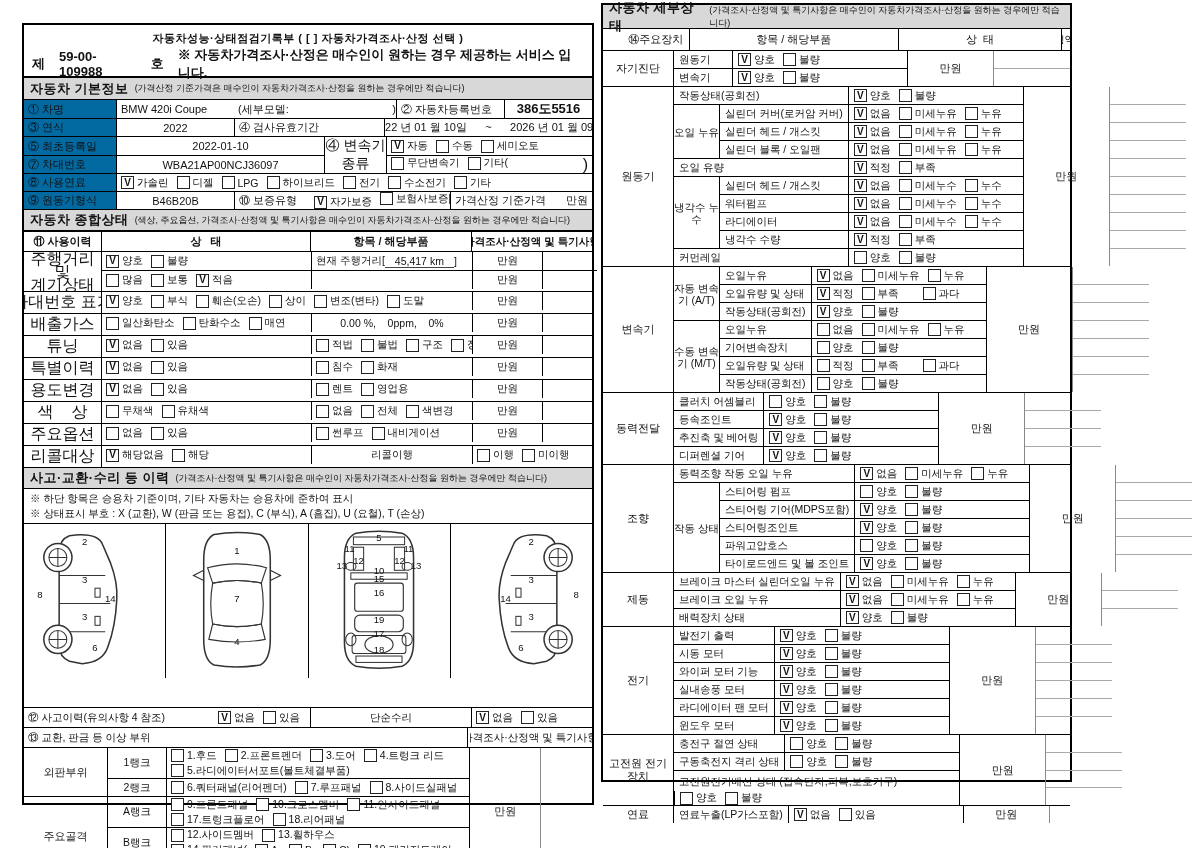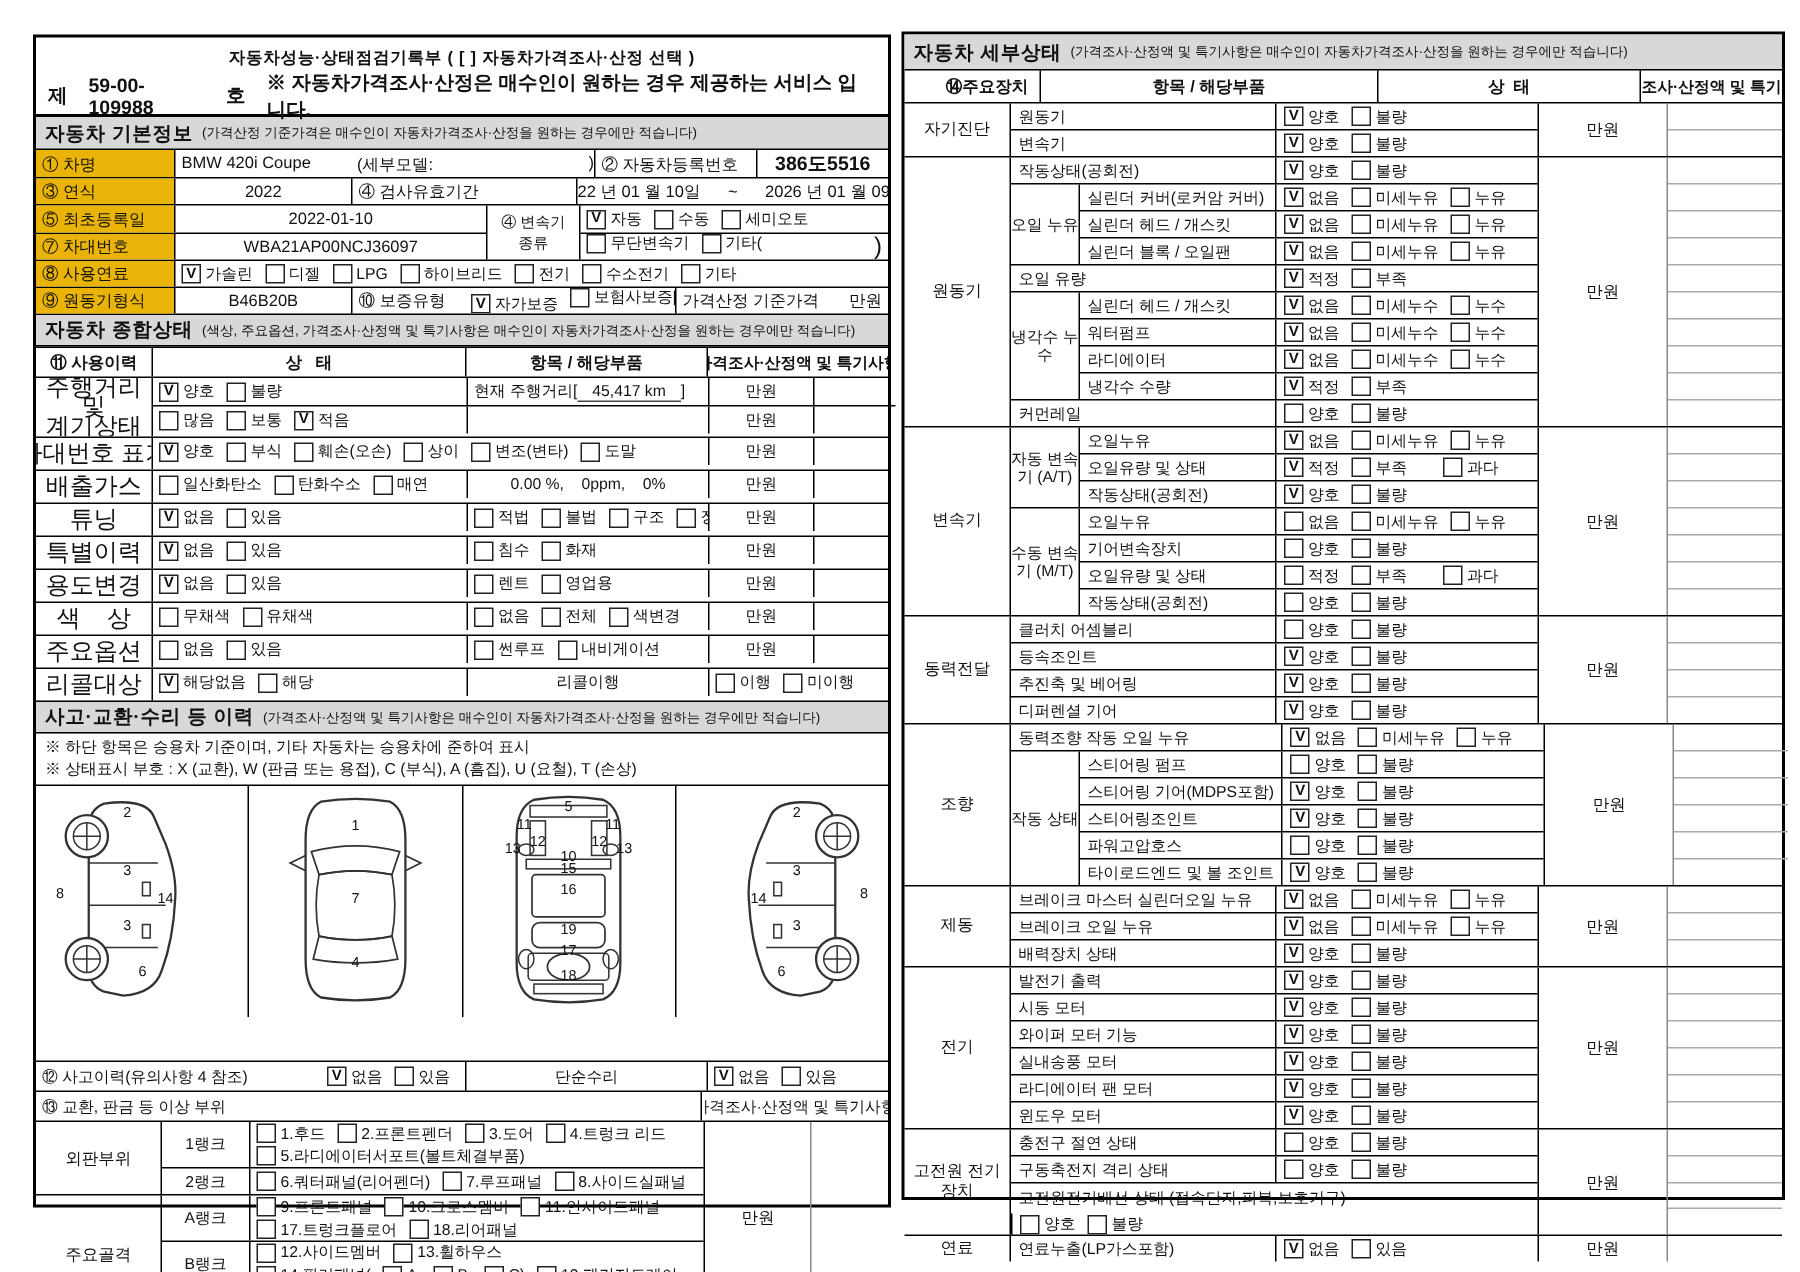--- a/index.html
+++ b/index.html
@@ -1,40 +1,40 @@
 <!DOCTYPE html>
 <html><head>
 <meta charset="utf-8">
 <style>
   html,body{margin:0;padding:0;background:#fff;}
   body{width:1200px;height:848px;position:relative;font-family:"Liberation Sans",sans-serif;color:#111;}
   .page{position:absolute;border:2px solid #000;background:#fff;box-sizing:border-box;}
   #page-left{left:22px;top:23px;width:572px;height:782px;}
-  #page-right{left:601px;top:21px;width:589px;height:779px;}
+  #page-right{left:601px;top:3px;width:471px;height:779px;}
   .row{display:flex;box-sizing:border-box;align-items:stretch;}
   .cell{box-sizing:border-box;display:flex;align-items:center;padding:0 4px;overflow:hidden;white-space:nowrap;}
   .bl{border-left:1px solid #000;}
   .bt{border-top:1px solid #000;}
   .ctr{justify-content:center;text-align:center;}
   .rt{justify-content:flex-end;}
   .b{font-weight:bold;}
   .secbar{height:22px;background:#d8d8d8;border-top:1px solid #000;border-bottom:1px solid #000;display:flex;align-items:center;padding:0 6px;gap:6px;box-sizing:border-box;}
   .secbar .t{font-size:13px;font-weight:bold;letter-spacing:.5px;}
   .secbar .n{font-size:9px;}
   .f11{font-size:11px;}
   .f10{font-size:10.5px;}
   .cb{display:inline-flex;width:11px;height:11px;border:1.3px solid #222;background:#fff;align-items:center;justify-content:center;font-size:10px;font-weight:bold;line-height:1;flex:none;}
   .opt{display:inline-flex;align-items:center;gap:3px;margin-right:8px;font-size:10.5px;white-space:nowrap;}
   
   .lp-title{height:27px;display:flex;align-items:center;justify-content:center;font-size:11px;font-weight:bold;letter-spacing:.5px;}
   .lp-doc{height:24px;display:flex;align-items:center;font-size:13px;font-weight:bold;border-bottom:2px solid #000;padding:0 8px;gap:14px;}
   
   .bi .row{height:18px;border-top:1px solid #000;font-size:11px;}
   .bi .row:first-child{border-top:none;}
-  .lbl{background:#eab308;}
+  .lbl{background:#0369a1;}
   
   .o-head{height:20px;border-top:1px solid #000;font-size:11px;font-weight:bold;}
   .o-line{height:18px;border-top:1px solid #000;display:flex;font-size:10.5px;}
   .o-label{width:77px;flex:none;}
   .o-state{width:209px;flex:none;}
   .o-right{width:161px;flex:none;}
   .o-pl{width:70px;flex:none;}
   .o-pr{width:55px;flex:none;}
   .grp{display:flex;border-top:1px solid #000;}
   .grp .o-line{border-top:none;}
@@ -46,21 +46,21 @@
   .dcell{flex:1;border-left:1px solid #000;display:flex;align-items:center;justify-content:center;}
   .dcell:first-child{border-left:none;}
   svg text{font-family:"Liberation Sans",sans-serif;}
   
   .rk-group{width:83px;flex:none;}
   .rk-rank{width:58px;flex:none;}
   .rk-items{flex:1;display:flex;flex-direction:column;justify-content:center;padding:1px 4px;gap:1px;}
   .rk-items .ln{display:flex;align-items:center;}
   .pl125{width:125px;flex:none;display:flex;}
   
-  .rp-head{height:21px;border-top:1px solid #000;font-size:11px;font-weight:bold;padding-left:20px;}
+  .rp-head{height:21px;border-top:1px solid #000;font-size:11px;font-weight:normal;padding-left:20px;}
   .rgroup{display:flex;border-top:1px solid #000;}
   .dev{width:70px;flex:none;display:flex;align-items:center;justify-content:center;text-align:center;font-size:11px;white-space:normal;line-height:13px;padding:0 2px;box-sizing:border-box;}
   .gblocks{flex:1;display:flex;flex-direction:column;border-left:1px solid #000;}
   .rblock{display:flex;}
   .rblock + .rblock{border-top:1px solid #000;}
   .rsub{width:46px;flex:none;display:flex;align-items:center;justify-content:center;text-align:center;font-size:10.5px;white-space:normal;line-height:12px;border-right:1px solid #000;box-sizing:border-box;}
   .brows{flex:1;display:flex;flex-direction:column;}
   .rrow{display:flex;height:17px;}
   .rrow.tall{height:34px;flex-direction:column;}
   .rrow + .rrow{border-top:1px solid #000;}
@@ -109,21 +109,21 @@
       <div style="width:300px;box-sizing:border-box;">
         <div class="row" style="border-top:none;">
           <div class="cell lbl" style="width:92px;">⑤ 최초등록일</div>
           <div class="cell bl ctr" style="flex:1;">2022-01-10</div>
         </div>
         <div class="row">
           <div class="cell lbl" style="width:92px;">⑦ 차대번호</div>
           <div class="cell bl ctr" style="flex:1;">WBA21AP00NCJ36097</div>
         </div>
       </div>
-      <div class="bl ctr" style="width:62px;display:flex;flex-direction:column;align-items:center;justify-content:center;font-size:10px;box-sizing:border-box;">
+      <div class="bl ctr" style="width:62px;display:flex;flex-direction:column;align-items:center;justify-content:center;font-size:14px;box-sizing:border-box;">
         <span>④ 변속기</span>
         <span>종류</span>
       </div>
       <div style="flex:1;display:flex;flex-direction:column;border-left:1px solid #000;box-sizing:border-box;">
         <div class="cell" style="height:18px;">
             <span class="opt">
               <span class="cb">V</span>
               <span>자동</span>
             </span>
             <span class="opt">

